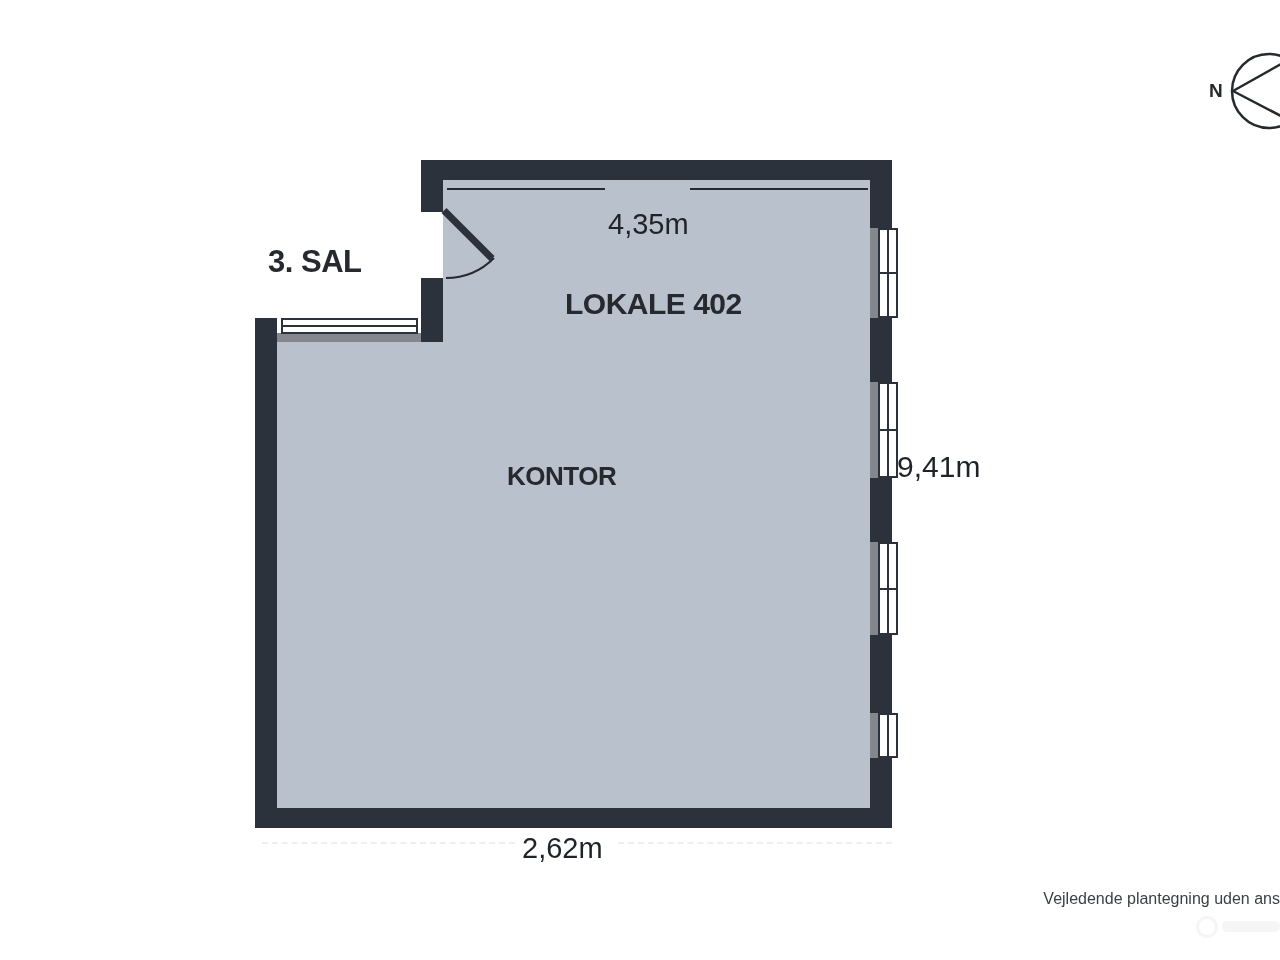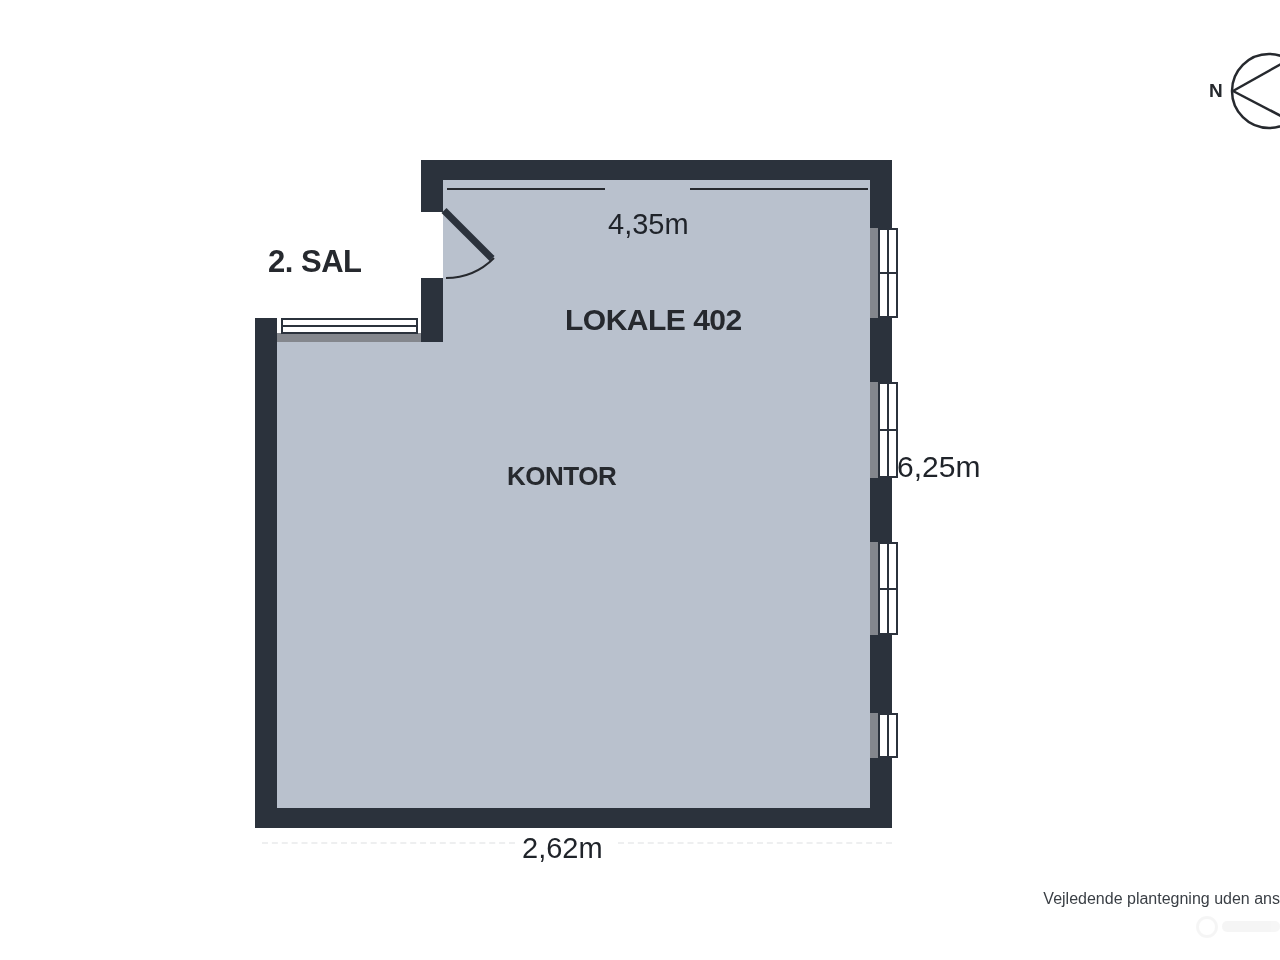--- a/index.html
+++ b/index.html
@@ -107,26 +107,26 @@
       <line x1="1233" y1="91" x2="1281" y2="116" stroke="#26292e" stroke-width="2.5"></line>
     </g>
   </svg>
 
   <div class="dim-line" style="left:447px;top:188px;width:158px;"></div>
   <div class="dim-line" style="left:690px;top:188px;width:178px;"></div>
 
   <div class="faint-dash" style="left:262px;top:842px;width:253px;"></div>
   <div class="faint-dash" style="left:618px;top:842px;width:274px;"></div>
 
-  <div class="room-label" style="left:268px;top:244px;font-size:31px;">2. SAL</div>
-  <div class="room-label" style="left:565px;top:287px;font-size:30px;margin-top:16px;">LOKALE 402</div>
+  <div class="room-label" style="left:268px;top:244px;font-size:31px;">3. SAL</div>
+  <div class="room-label" style="left:565px;top:287px;font-size:30px;">LOKALE 402</div>
   <div class="room-label" style="left:507px;top:461px;font-size:26px;">KONTOR</div>
 
   <div class="dim-label" style="left:608px;top:175px;font-size:29px;margin-top:33px;">4,35m</div>
-  <div class="dim-label" style="left:897px;top:450px;font-size:30px;">6,25m</div>
+  <div class="dim-label" style="left:897px;top:450px;font-size:30px;">9,41m</div>
   <div class="dim-label" style="left:522px;top:832px;font-size:29px;">2,62m</div>
 
   <div class="compass-n">N</div>
 
   <div class="disclaimer">Vejledende plantegning uden ans</div>
 
   <div class="watermark">
     <div class="wm-circle"></div>
     <div class="wm-bar"></div>
   </div>

